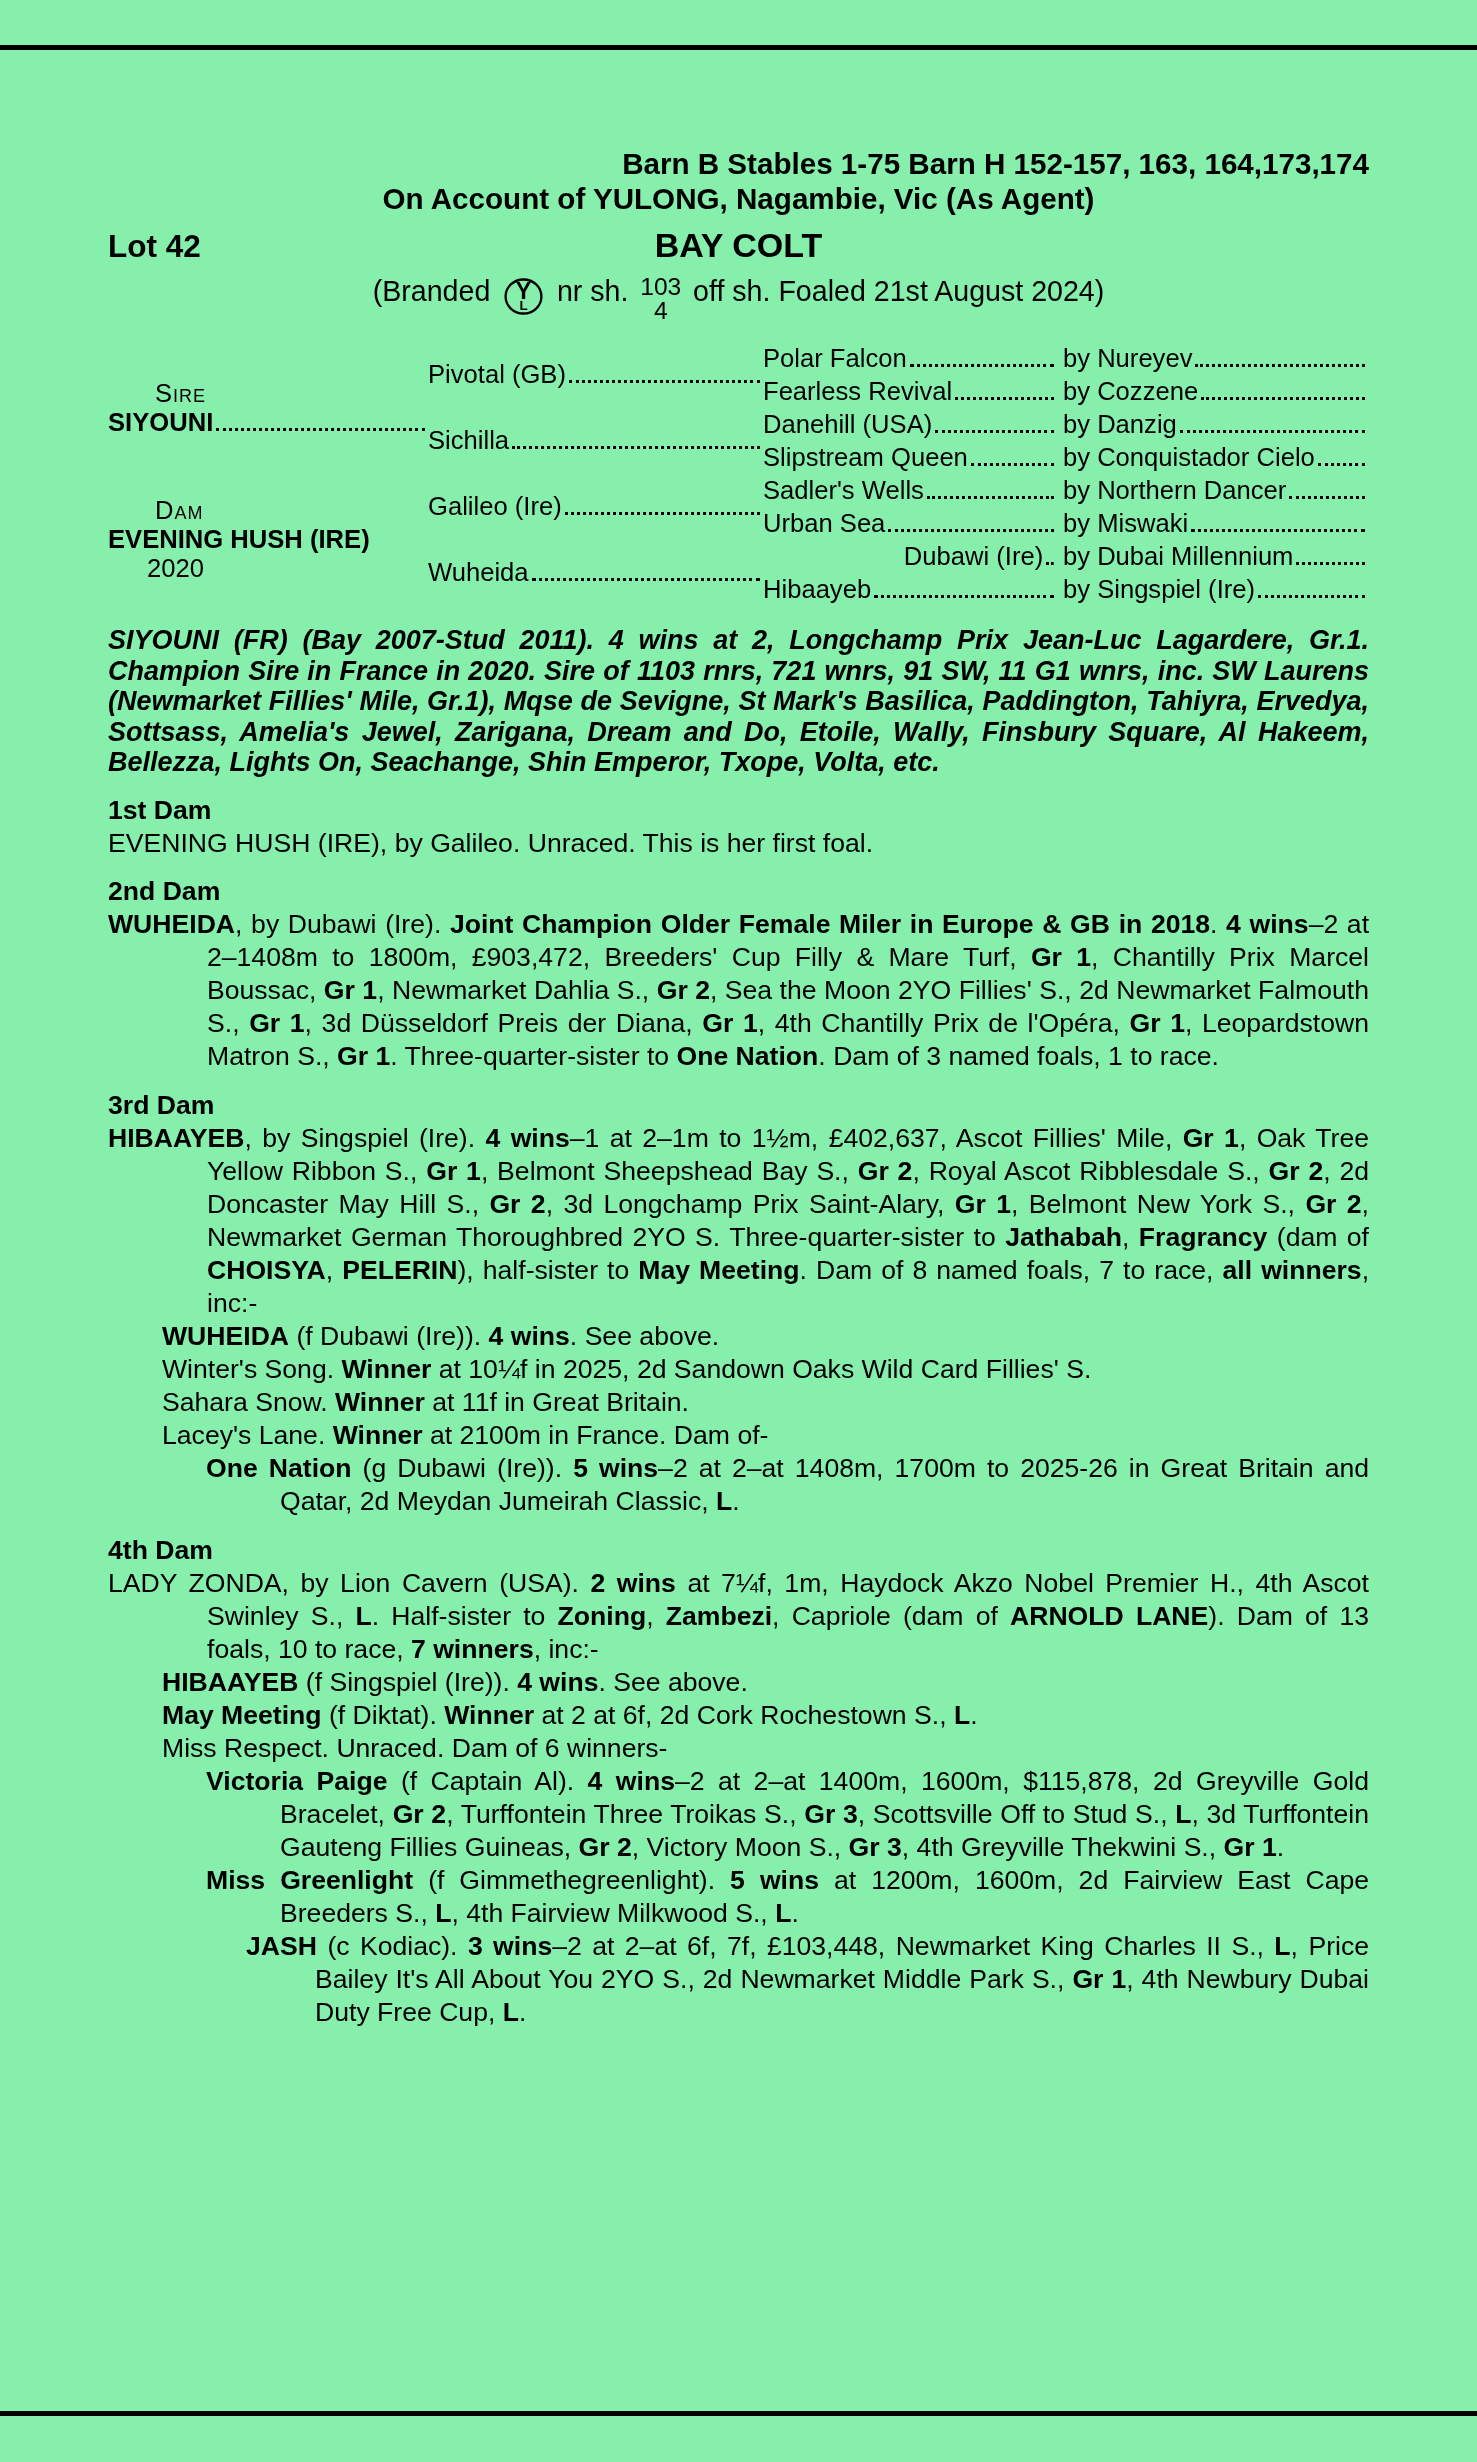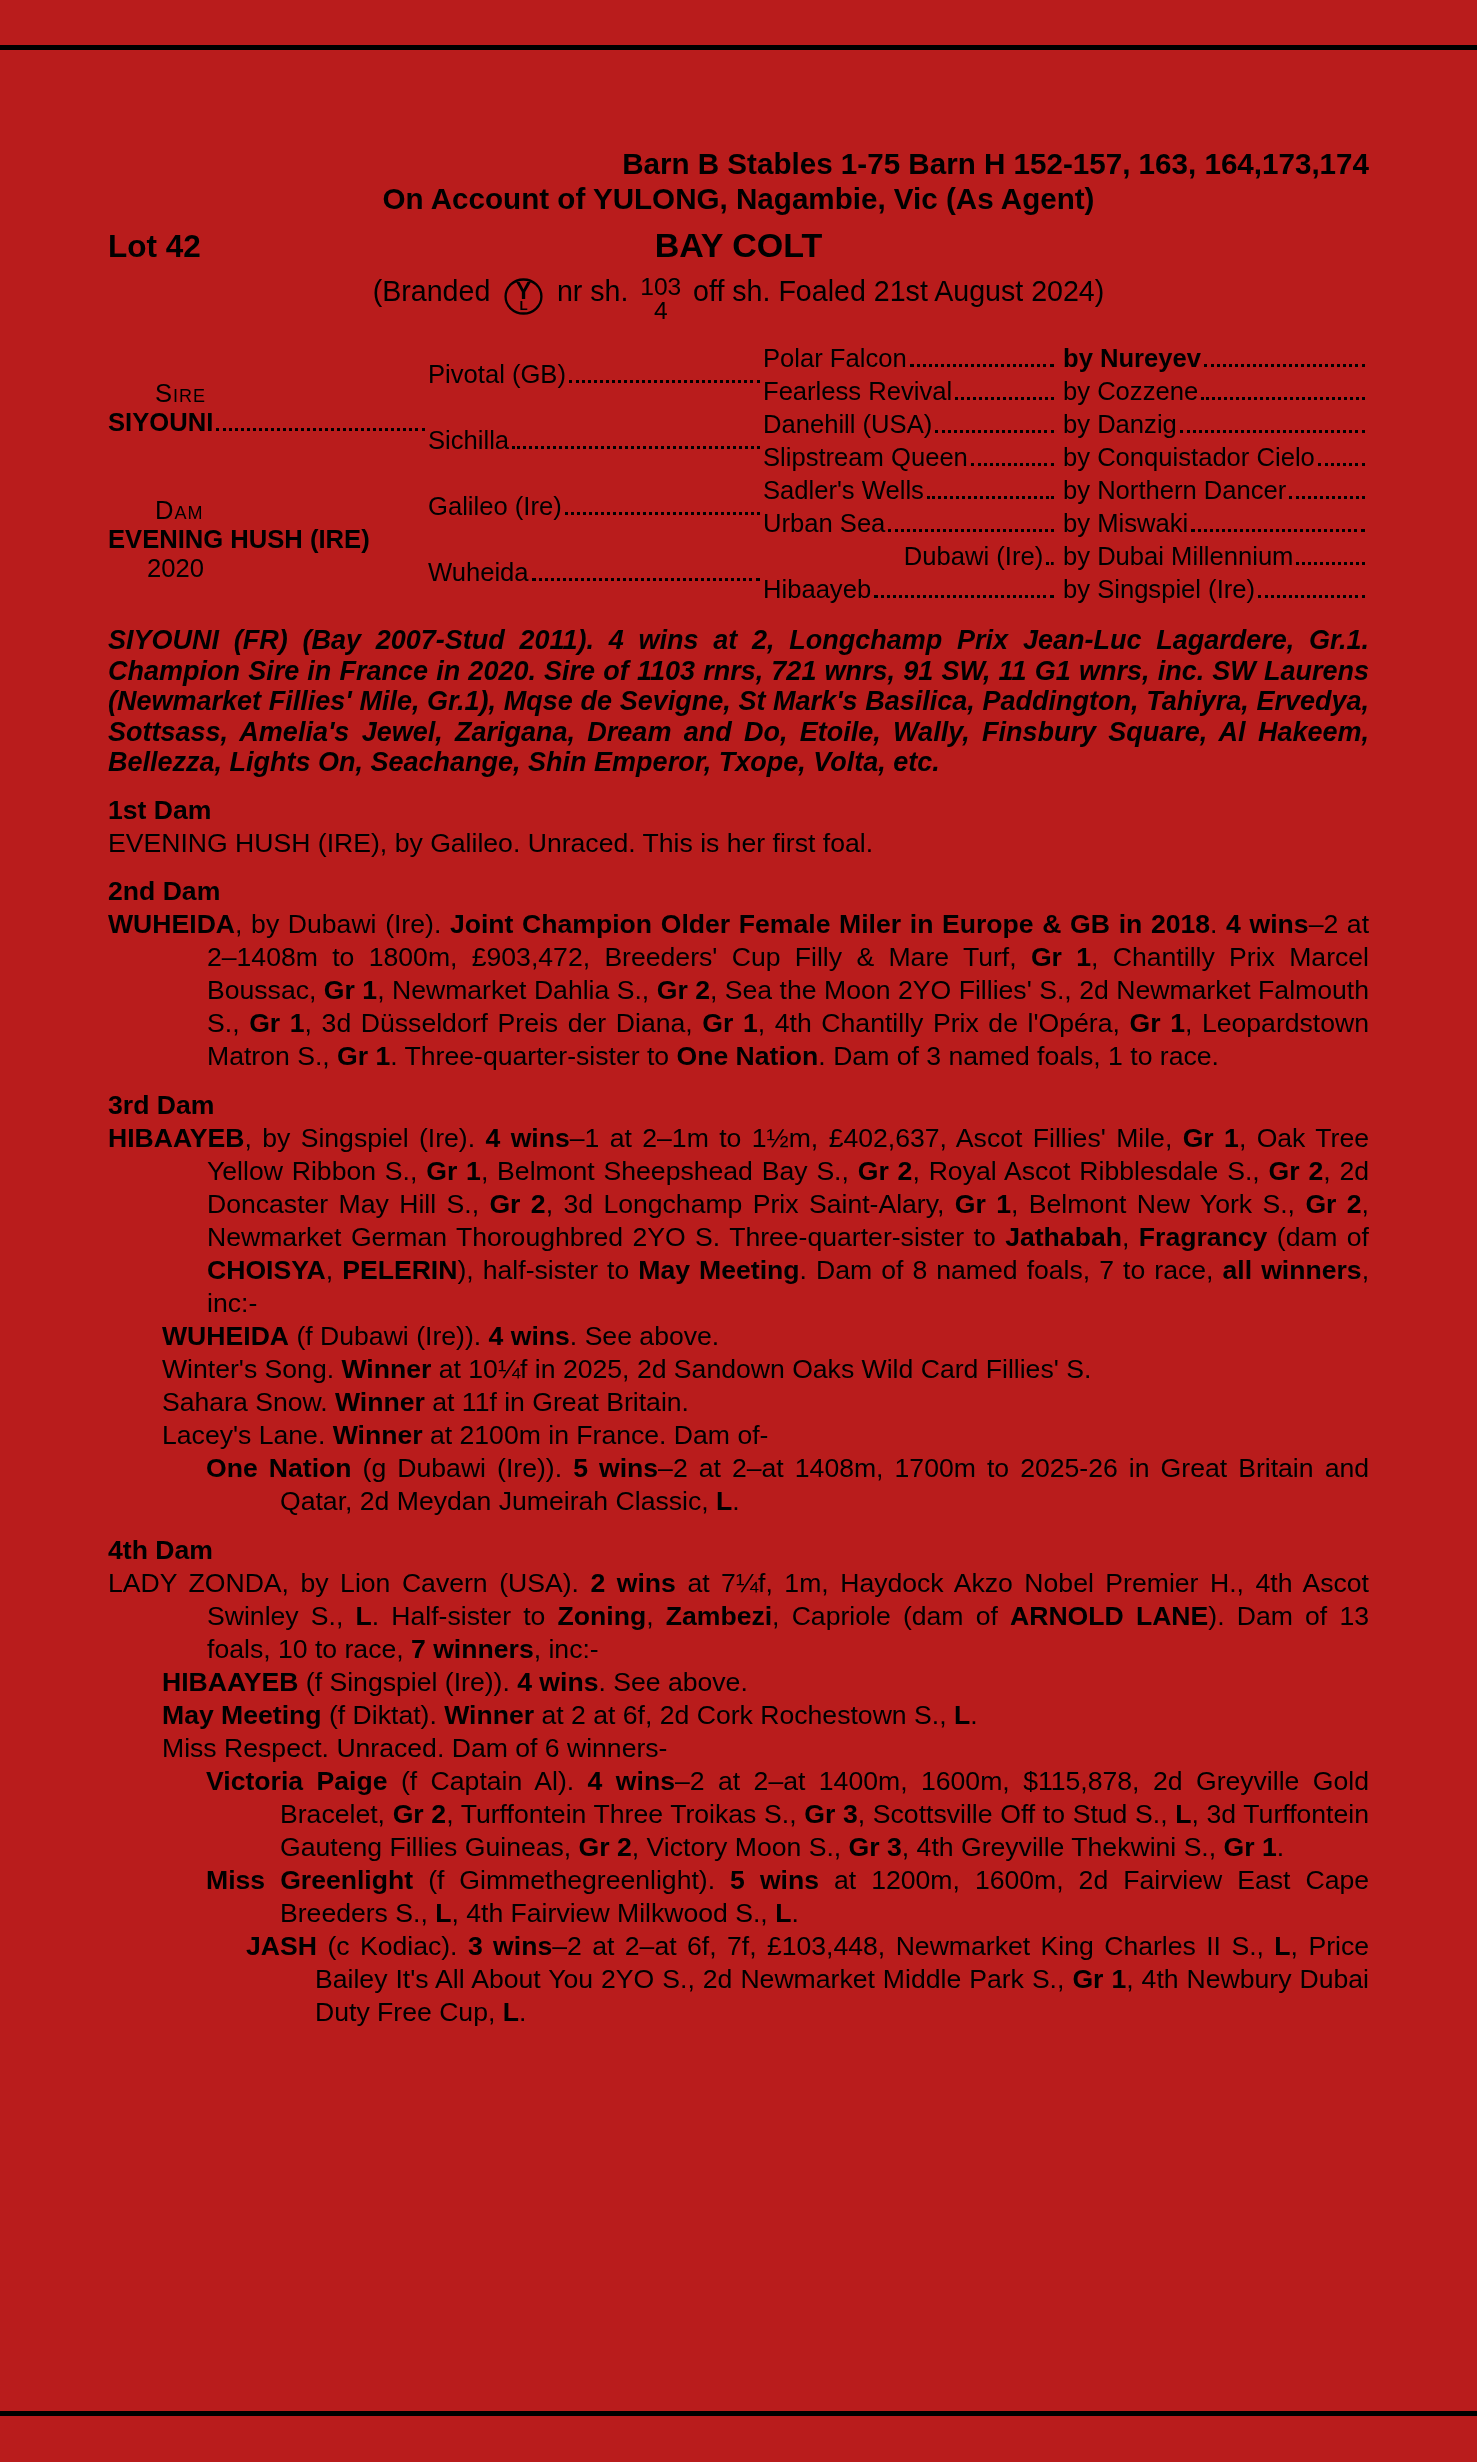--- a/index.html
+++ b/index.html
@@ -1,17 +1,17 @@
 <!DOCTYPE html>
 <html><head>
 <meta charset="utf-8">
 <style>
   html,body { margin:0; padding:0; background:#e8e8e8; }
   .page {
-    position:relative; width:1478px; height:2463px; background:#b91c1c;
+    position:relative; width:1478px; height:2463px; background:#86efac;
     font-family:"Liberation Sans", sans-serif; color:#000;
     overflow:hidden;
   }
   .rule { position:absolute; left:0; width:1478px; height:4.9px; background:#000; }
   .rule.top { top:45px; }
   .rule.bottom { top:2411px; }
 
   .content { position:absolute; left:108px; top:146px; width:1261px; }
 
   .hdr { font-weight:bold; font-size:29.6px; line-height:35px; }
@@ -132,21 +132,21 @@
             <span class="leader"></span>
           </div>
       </div>
 
       <div class="cell" style="grid-column:3; grid-row:1;">
           <div class="rowline gp">
             <span>Polar Falcon</span>
             <span class="leader"></span>
           </div>
         </div>
-      <div class="cell" style="grid-column:4; grid-row:1;font-weight:bold;">
+      <div class="cell" style="grid-column:4; grid-row:1;">
           <div class="rowline">
             <span>by Nureyev</span>
             <span class="leader"></span>
           </div>
         </div>
 
       <div class="cell" style="grid-column:3; grid-row:2;">
           <div class="rowline gp">
             <span>Fearless Revival</span>
             <span class="leader"></span>

